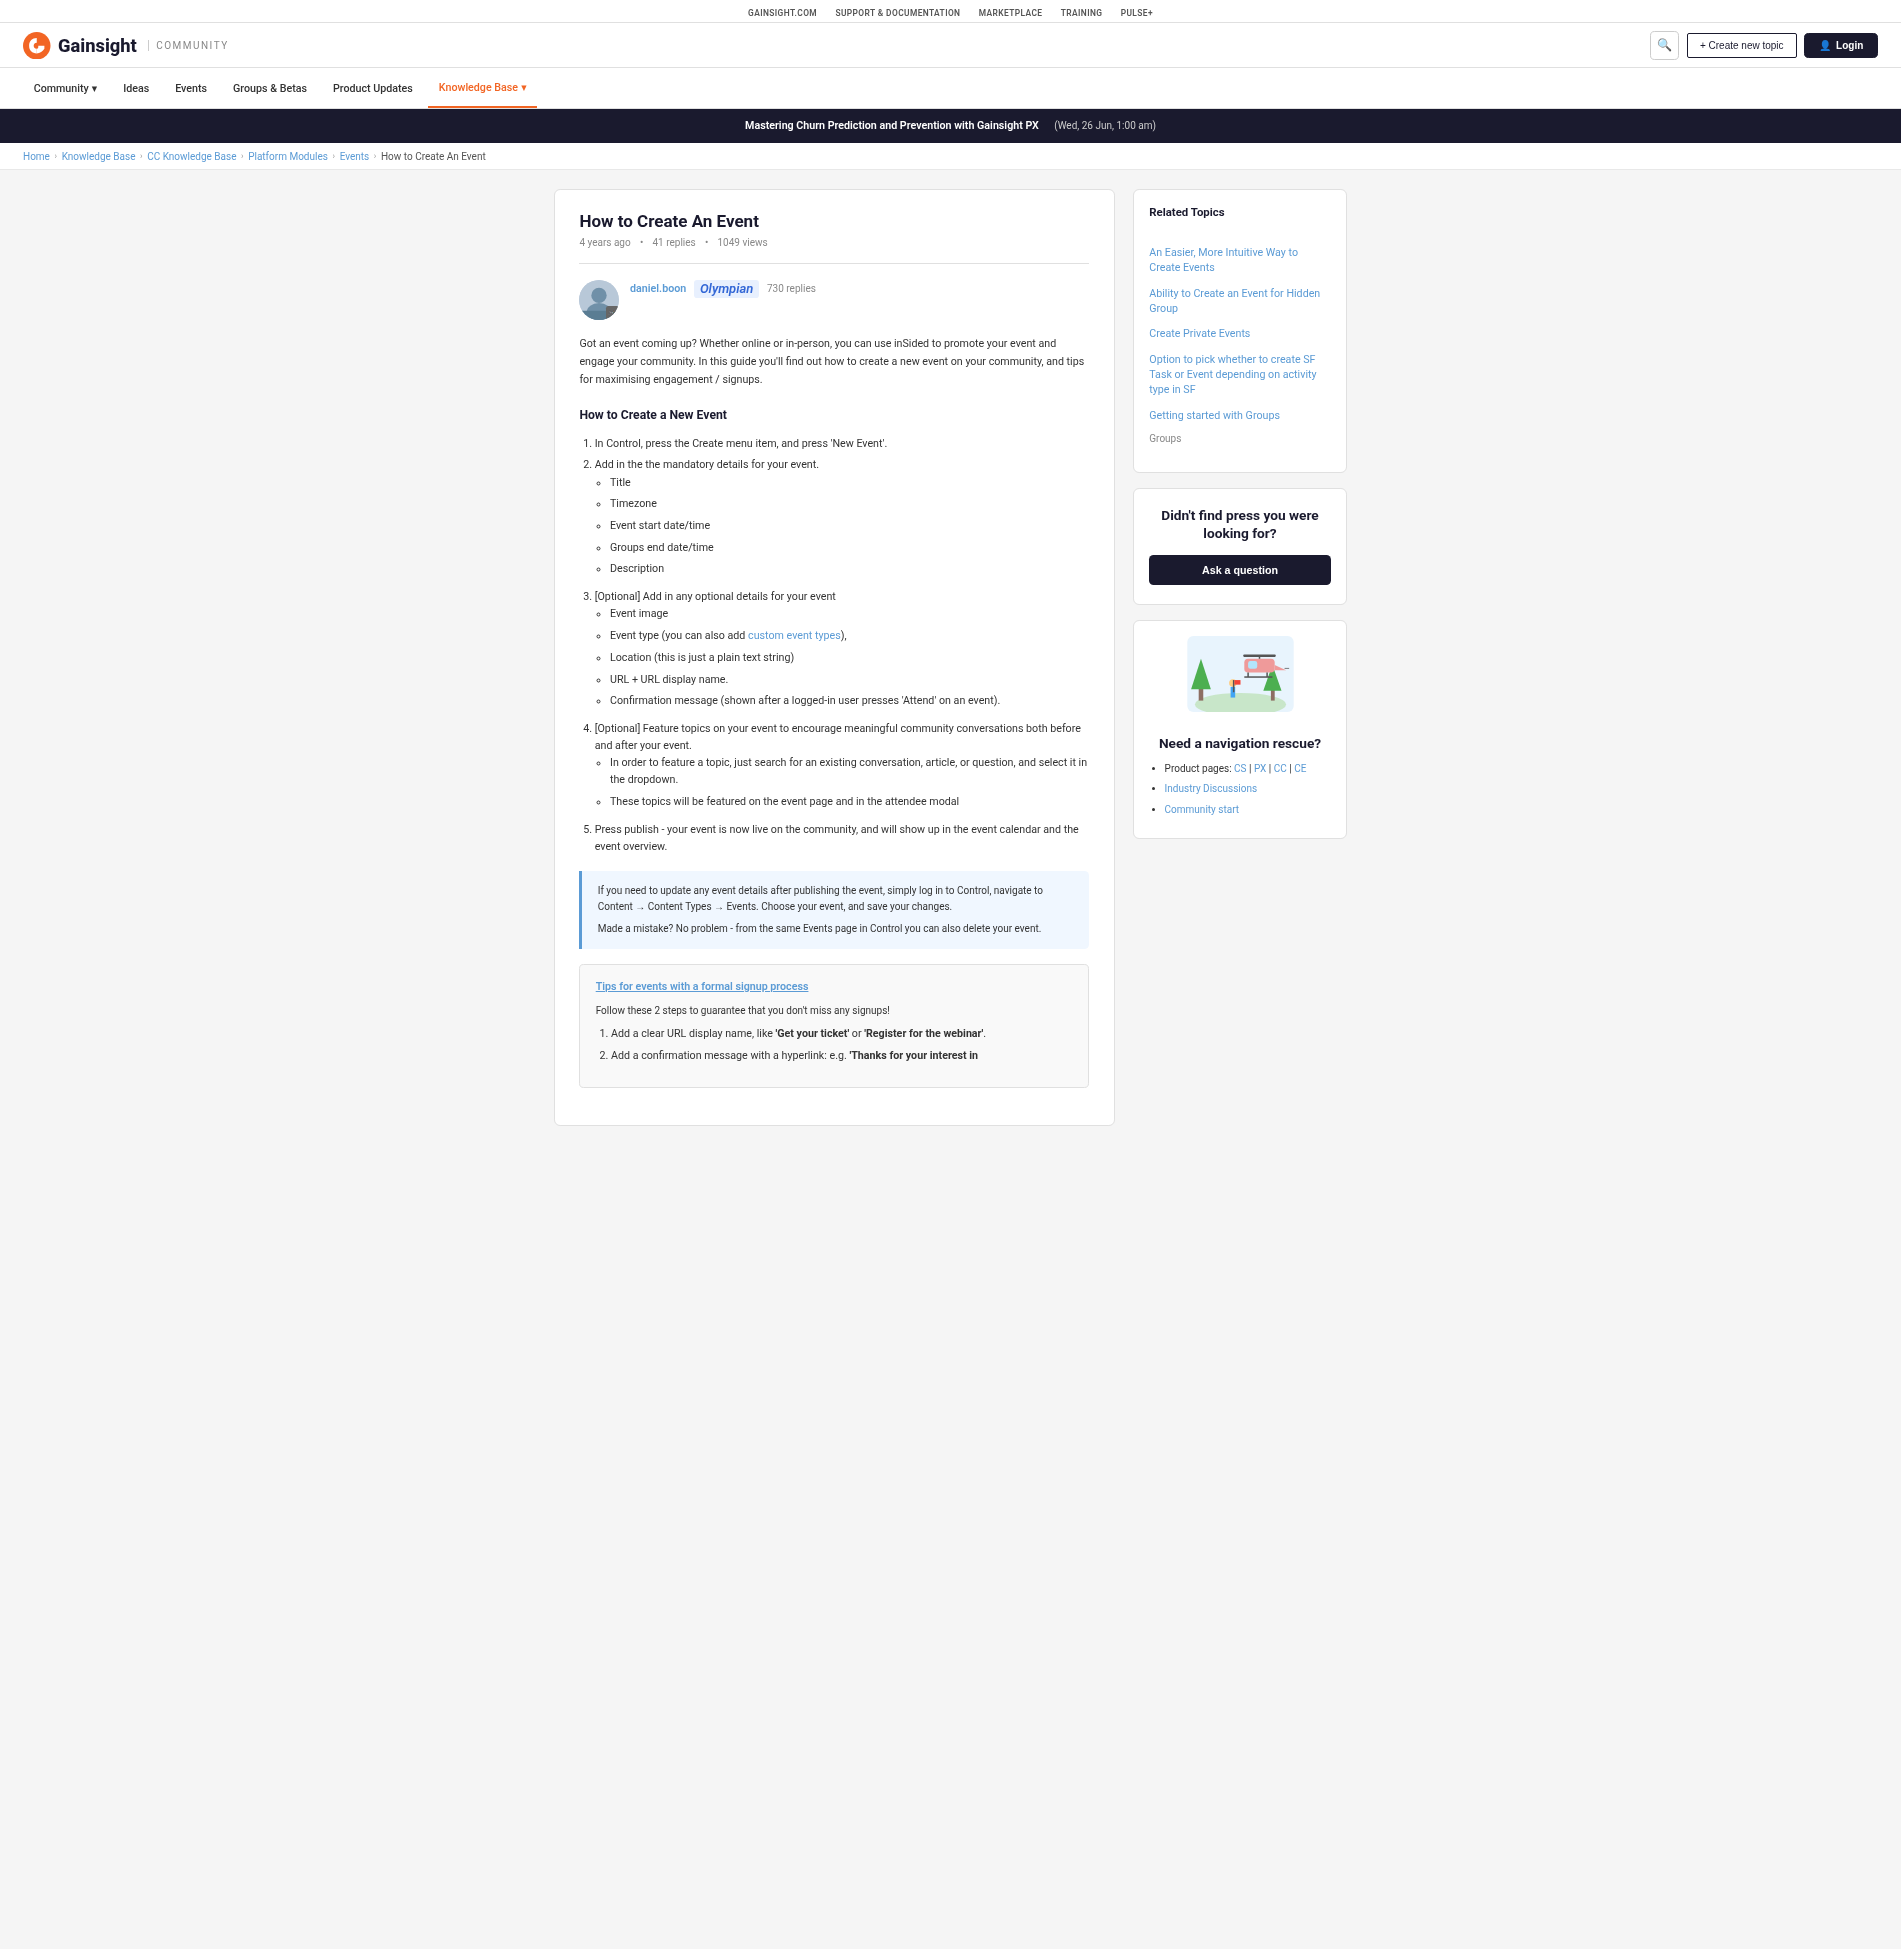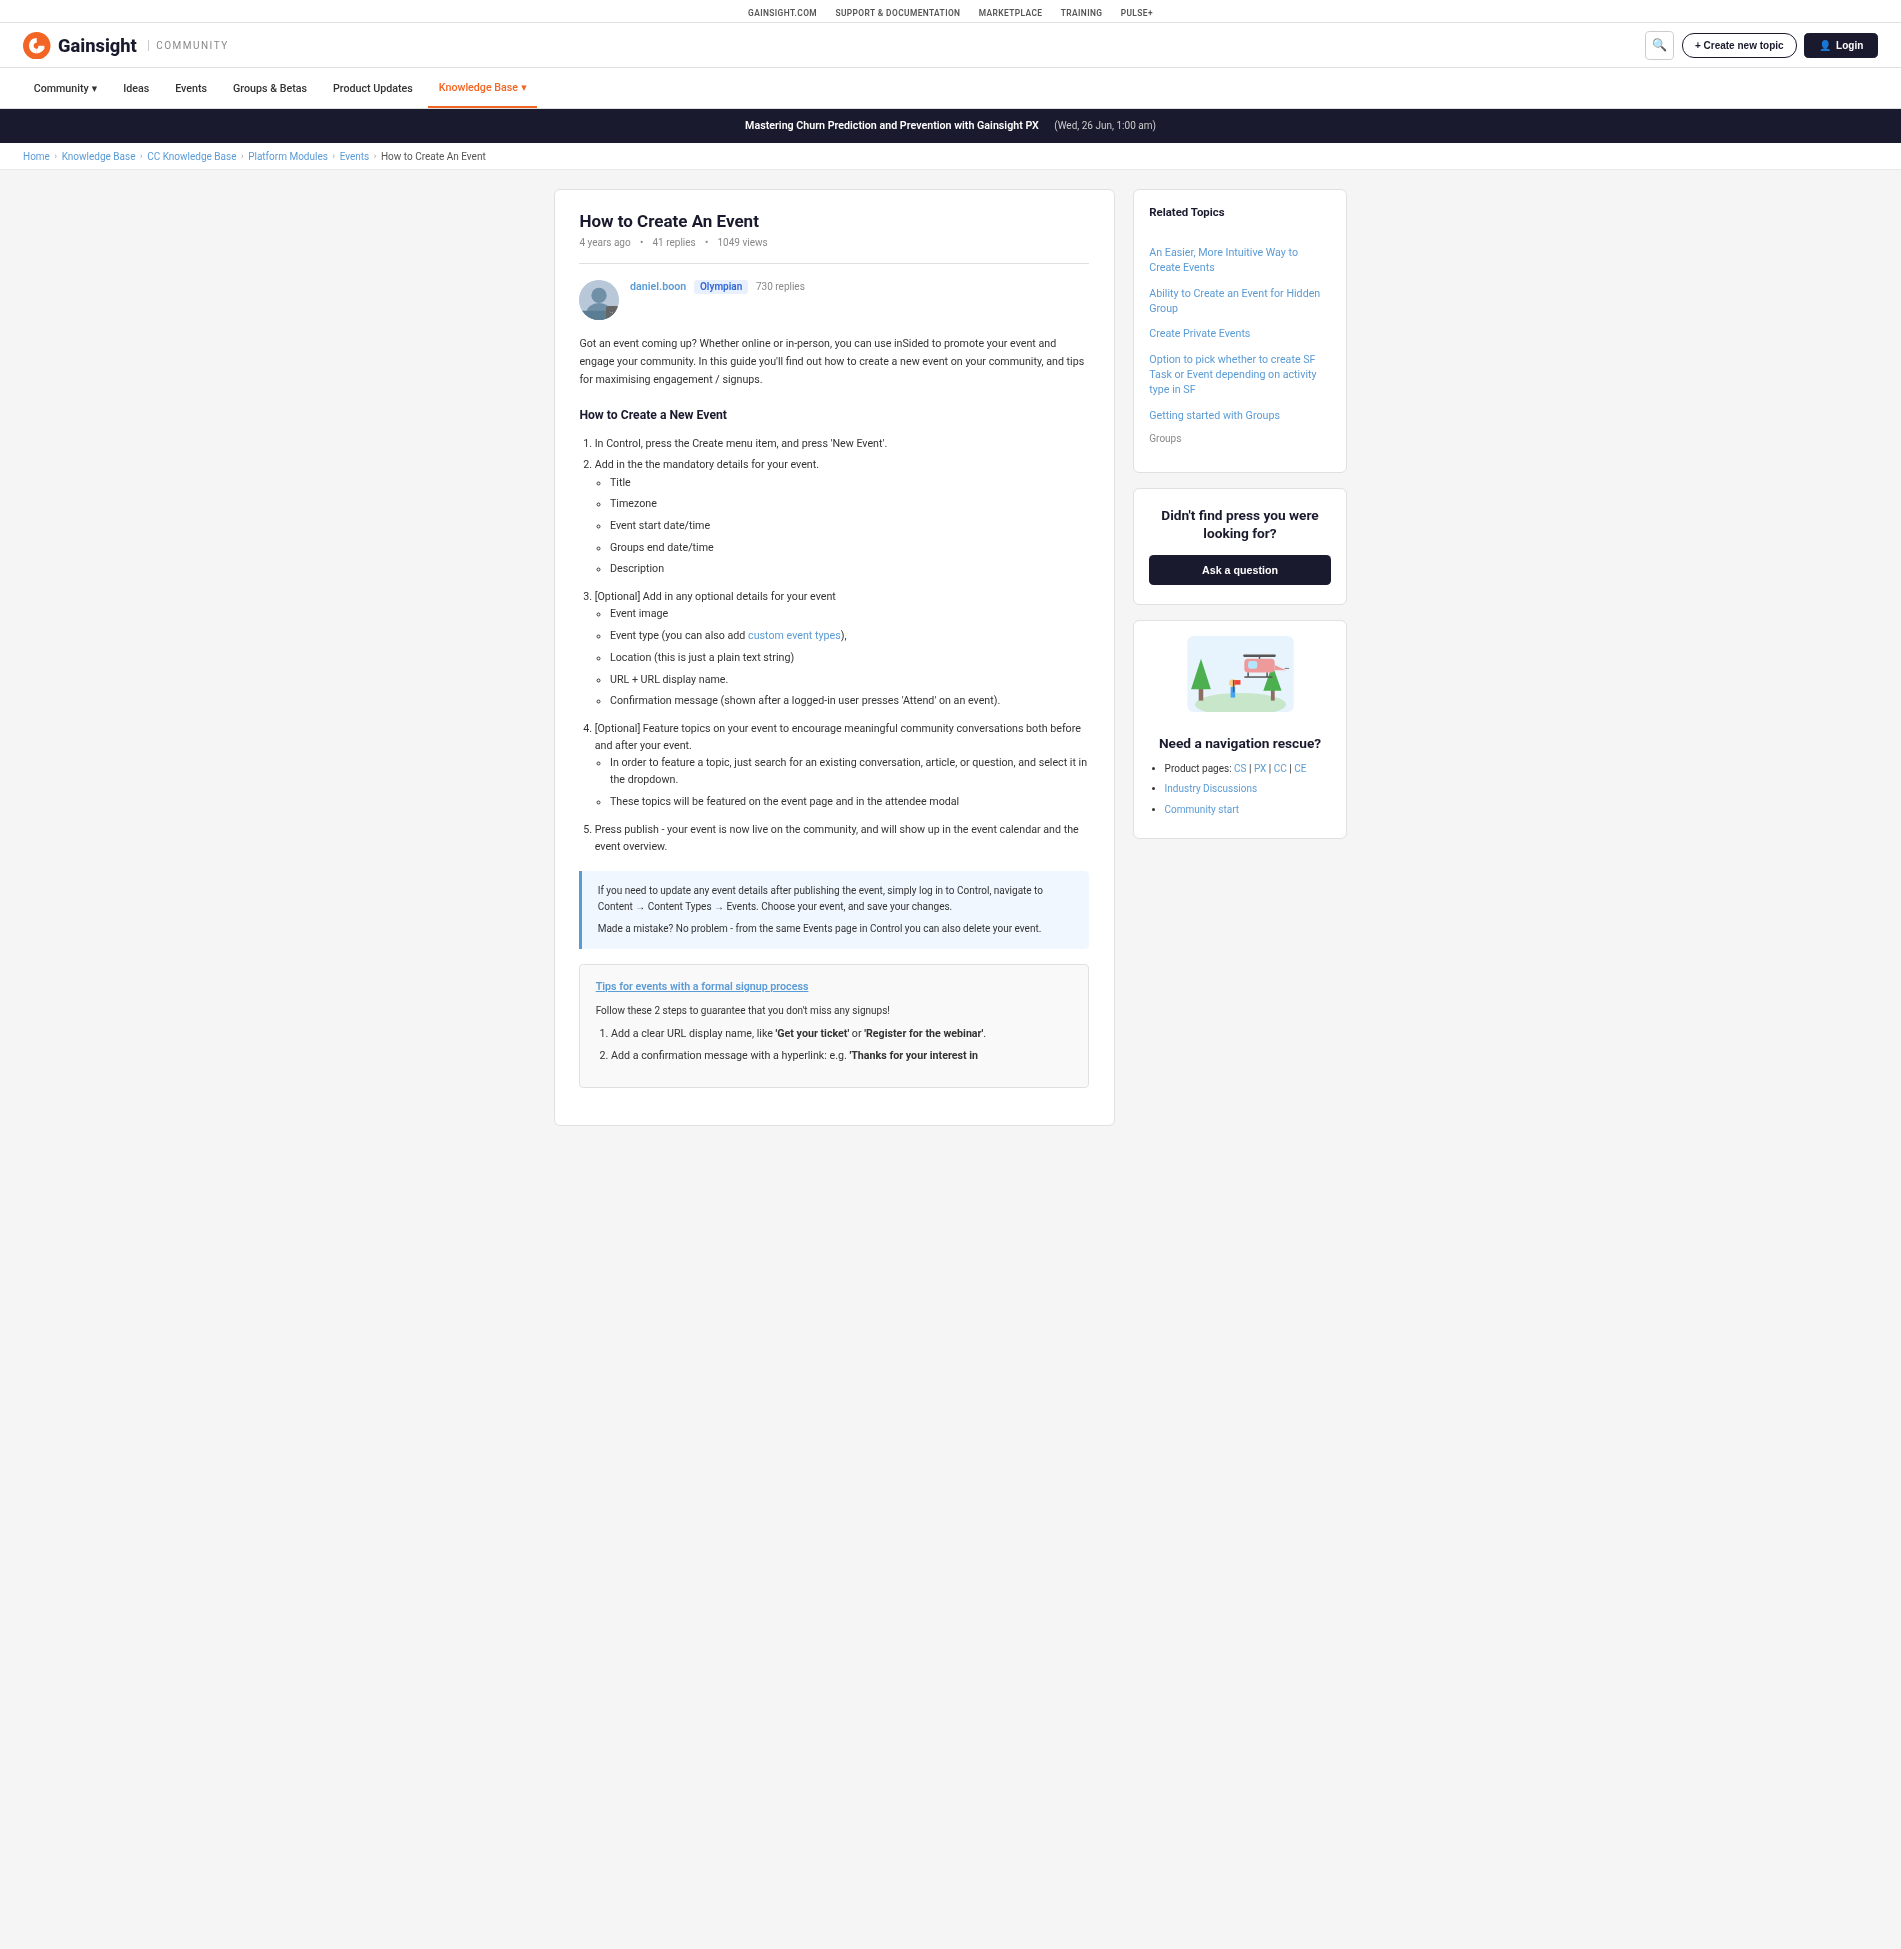--- a/index.html
+++ b/index.html
@@ -8,21 +8,21 @@
     
     .top-nav { background: #fff; border-bottom: 0.8px solid #e0e0e0; padding: 0 23px; }
     .top-nav-links { display: flex; justify-content: center; gap: 18.3px; padding: 7.6px 0 4.6px; font-size: 8.4px; color: #555; }
     .top-nav-links a { color: #555; text-decoration: none; font-weight: 600; letter-spacing: 0.4px; }
     
     .main-header { background: #fff; padding: 7.6px 23px; display: flex; align-items: center; justify-content: space-between; border-bottom: 0.8px solid #e0e0e0; }
     .community-label { font-size: 10px; letter-spacing: 1.5px; color: #888; font-weight: 400; border-left: 0.8px solid #ccc; padding-left: 7.6px; margin-left: 3.1px; }
     
     .header-actions { display: flex; align-items: center; gap: 7.6px; }
     .search-btn { width: 29px; height: 29px; border: 1.5px solid #ccc; border-radius: 4.6px; background: #fff; cursor: pointer; display: flex; align-items: center; justify-content: center; font-size: 12.2px; color: #555; }
-    .create-topic-btn { background: #fff; border: 1.5px solid #1a1a2e; color: #1a1a2e; padding: 6.1px 12.2px; border-radius: 12px; cursor: pointer; font-weight: 700; font-size: 10px; display: flex; align-items: center; gap: 4.6px; }
+    .create-topic-btn { background: #fff; border: 1.5px solid #1a1a2e; color: #1a1a2e; padding: 6.1px 12.2px; border-radius: 2px; cursor: pointer; font-weight: 400; font-size: 10px; display: flex; align-items: center; gap: 4.6px; }
     .login-btn { background: #1a1a2e; border: 1.5px solid #1a1a2e; color: #fff; padding: 6.1px 13.7px; border-radius: 4.6px; cursor: pointer; font-weight: 600; font-size: 10px; display: flex; align-items: center; gap: 4.6px; }
     
     
     .main-nav { background: #fff; border-bottom: 0.8px solid #e0e0e0; padding: 0 23px; display: flex; align-items: center; gap: 4.6px; }
     .nav-item { padding: 12.2px 10.7px; font-size: 10.7px; font-weight: 500; color: #333; cursor: pointer; text-decoration: none; display: flex; align-items: center; gap: 3.1px; white-space: nowrap; }
     .nav-item.active { color: #f26524; border-bottom: 2.3px solid #f26524; }
     
     
     .banner { background: #1a1a2e; color: #fff; text-align: center; padding: 10.7px 15.3px; font-size: 10.7px; display: flex; justify-content: center; align-items: center; gap: 15.3px; }
     .banner-title { font-weight: 600; }
@@ -47,21 +47,21 @@
     
     .article-divider { border: none; border-top: 0.8px solid #e0e0e0; margin-bottom: 15.3px; }
     
     .author-section { display: flex; align-items: flex-start; gap: 10.7px; margin-bottom: 15.3px; }
     .avatar { width: 40px; height: 40px; border-radius: 50%; background: #ddd; overflow: hidden; flex-shrink: 0; position: relative; }
     .avatar-inner { width: 100%; height: 100%; background: linear-gradient(135deg, #b8c6db, #c9d6df); display: flex; align-items: center; justify-content: center; font-size: 15.3px; color: #666; }
     .avatar-badge { position: absolute; bottom: 0; right: 0; width: 13.7px; height: 13.7px; background: #666; border-radius: 2.3px; display: flex; align-items: center; justify-content: center; font-size: 6.1px; color: #fff; }
     
     .author-info { display: flex; align-items: center; gap: 7.6px; flex-wrap: wrap; }
     .author-name { color: #5b9bd5; font-weight: 600; font-size: 10.7px; }
-    .author-role { background: #e8f0fe; color: #3367d6; font-size: 10px; padding: 1.5px 6.1px; border-radius: 3.1px; font-weight: 600; }
+    .author-role { background: #e8f0fe; color: #3367d6; font-size: 13px; padding: 1.5px 6.1px; border-radius: 3.1px; font-weight: 600; font-style: italic; }
     .author-replies { color: #888; font-size: 10px; }
     
     .article-body { font-size: 10.7px; line-height: 1.7; color: #333; }
     .article-body p { margin-bottom: 10.7px; }
     .article-body h2 { font-size: 12.2px; font-weight: 700; margin: 15.3px 0 9.2px; color: #1a1a2e; }
     .article-body ol { padding-left: 15.3px; margin-bottom: 10.7px; }
     .article-body ul { padding-left: 15.3px; margin-bottom: 10.7px; list-style-type: circle; }
     .article-body li { margin-bottom: 4.6px; line-height: 1.6; }
     .article-body a { color: #5b9bd5; }
     .article-body strong { font-weight: 700; }

